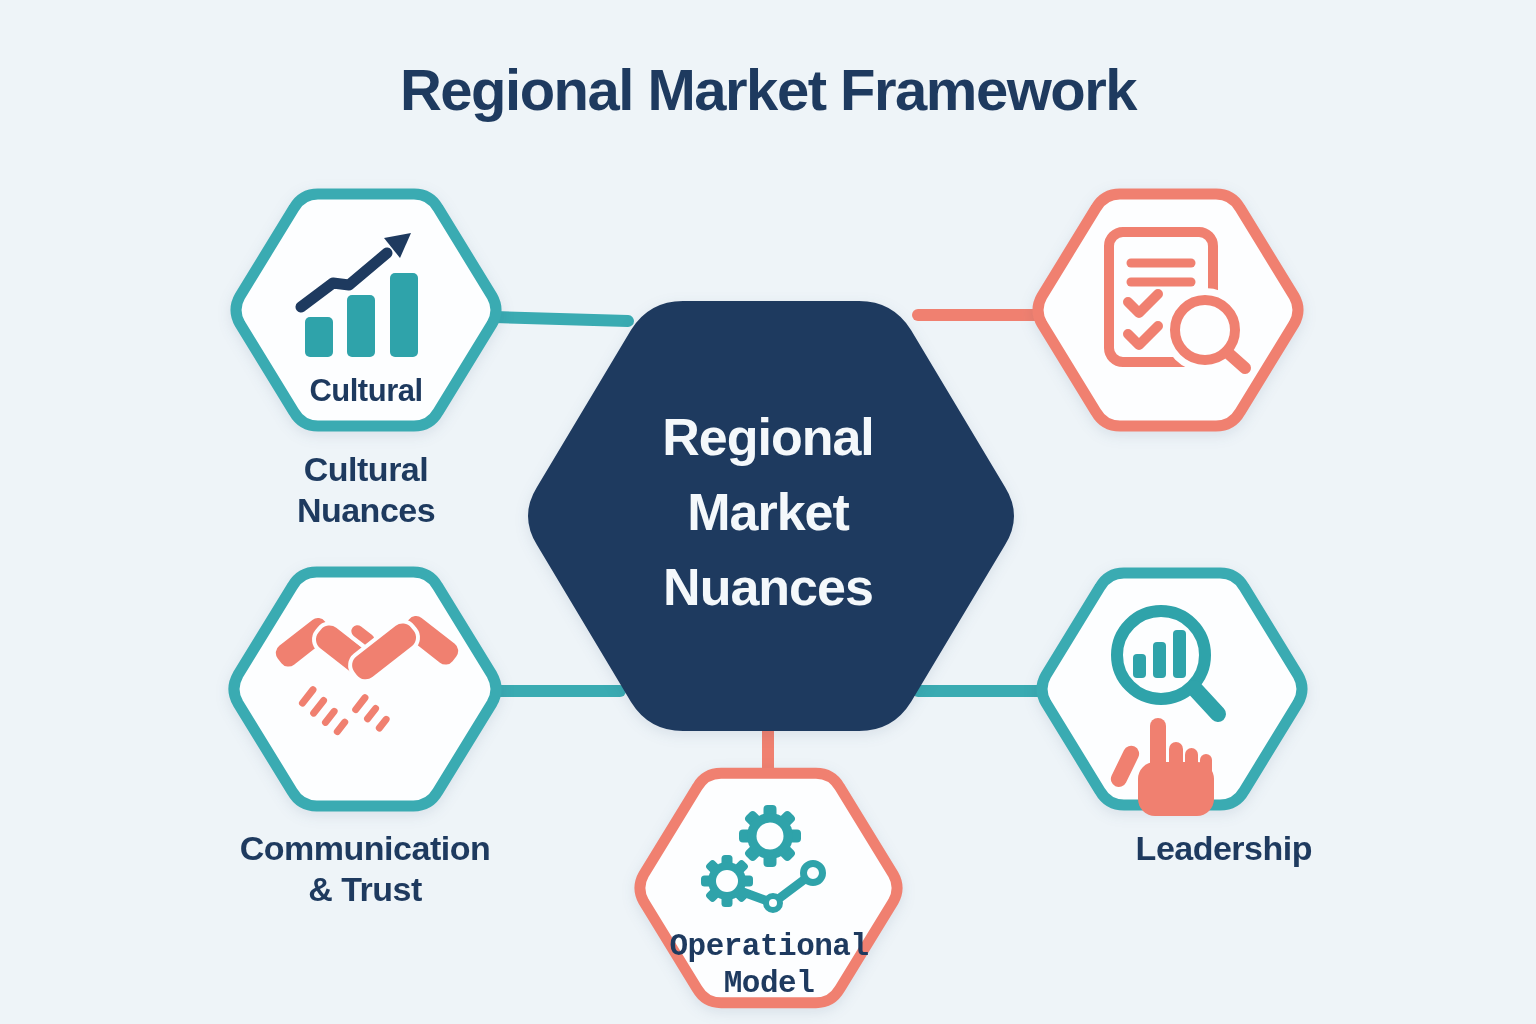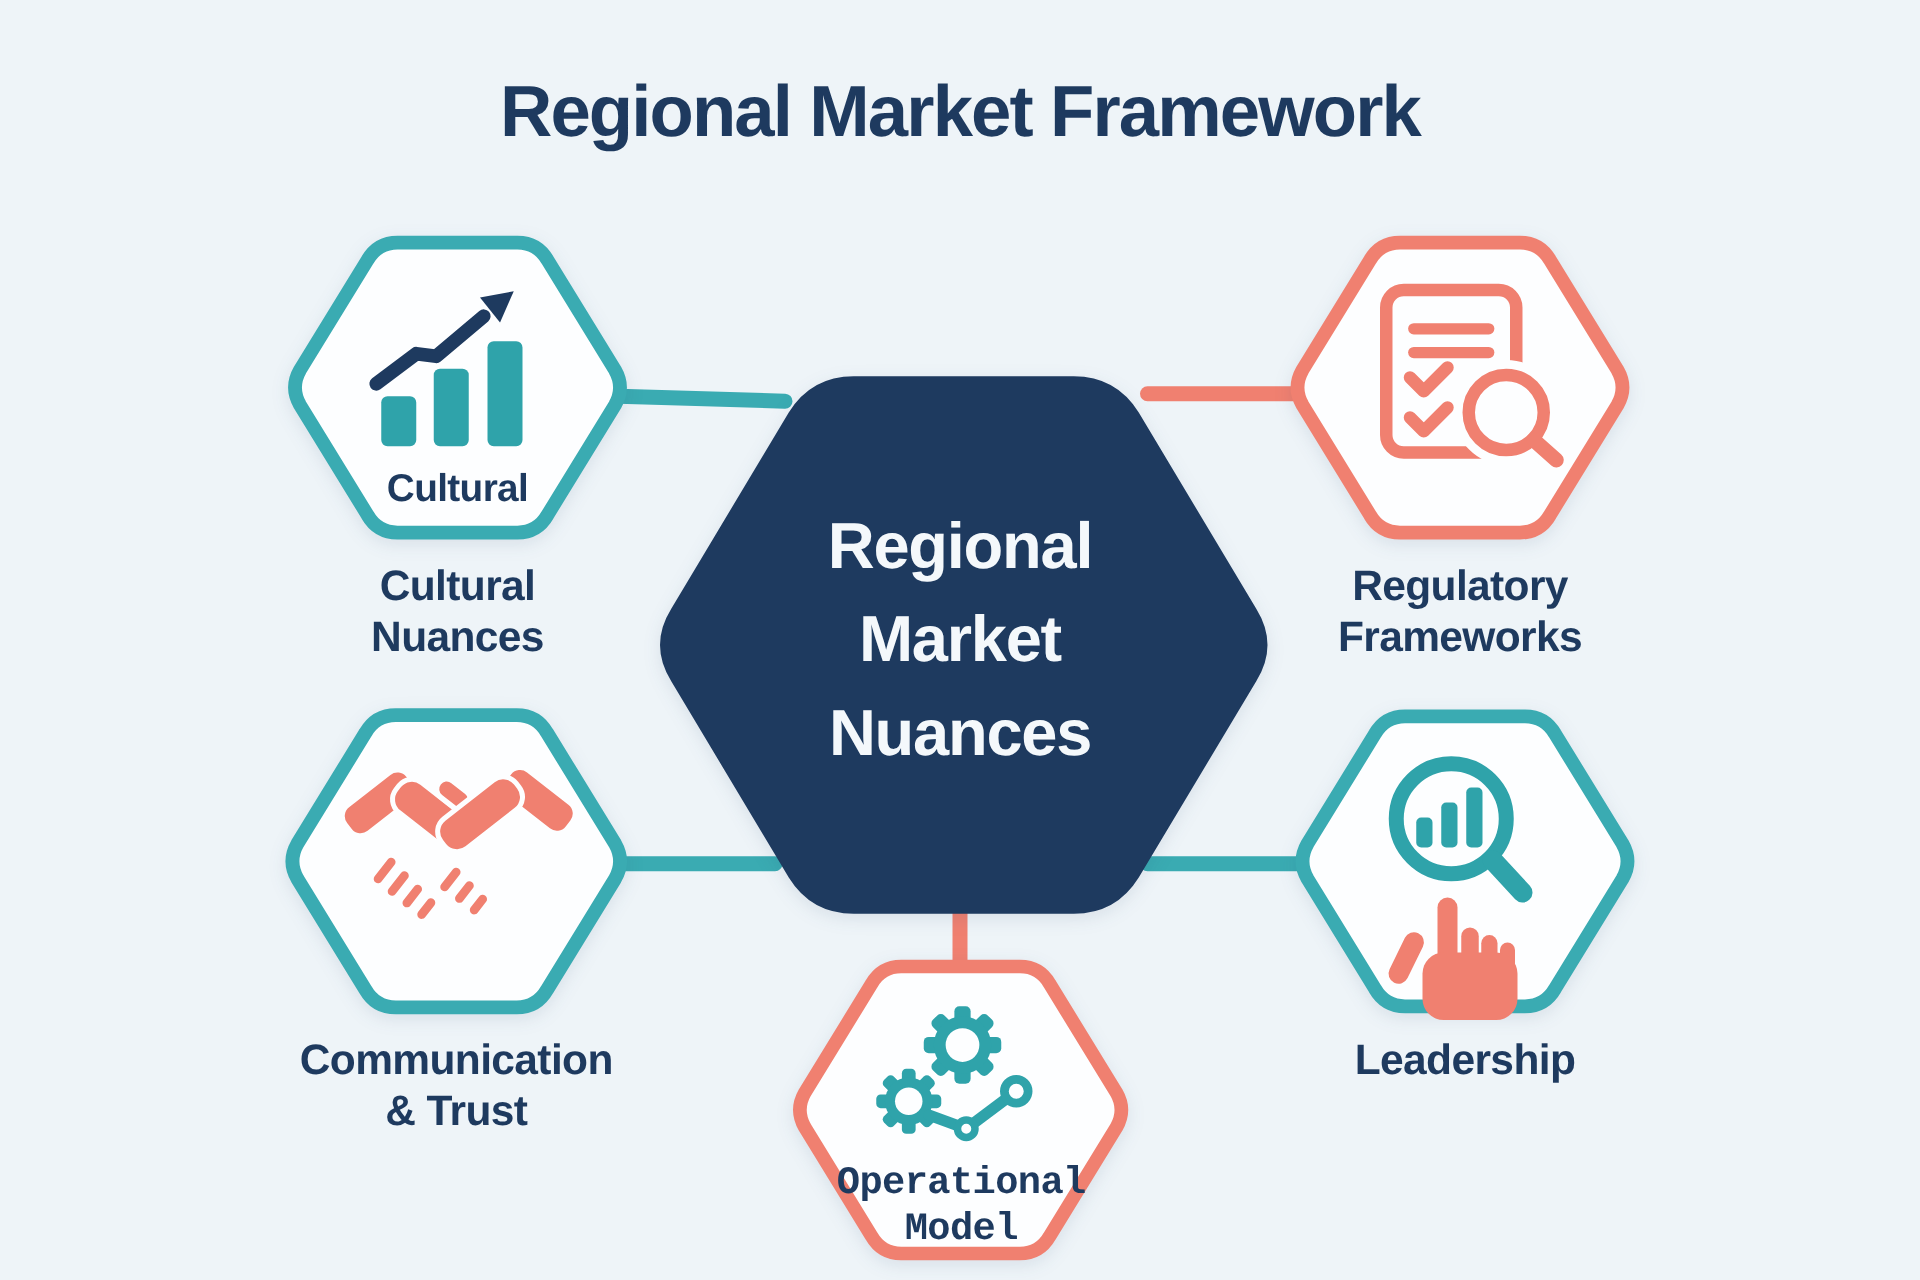--- a/index.html
+++ b/index.html
@@ -79,24 +79,20 @@
     <rect x="16" y="14" width="104" height="130" rx="14" fill="none" stroke="#F08070" stroke-width="10"></rect>
     <path d="M38,45 L98,45" stroke="#F08070" stroke-width="9" stroke-linecap="round"></path>
     <path d="M38,64 L98,64" stroke="#F08070" stroke-width="9" stroke-linecap="round"></path>
     <path d="M35,84 L46,95 L65,76" stroke="#F08070" stroke-width="10" fill="none" stroke-linecap="round" stroke-linejoin="round"></path>
     <path d="M35,116 L46,127 L65,108" stroke="#F08070" stroke-width="10" fill="none" stroke-linecap="round" stroke-linejoin="round"></path>
     <circle cx="112" cy="112" r="30" fill="#FDFEFF" stroke="#FDFEFF" stroke-width="24"></circle>
     <line x1="134" y1="134" x2="152" y2="150" stroke="#FDFEFF" stroke-width="24"></line>
     <circle cx="112" cy="112" r="30" fill="none" stroke="#F08070" stroke-width="10"></circle>
     <line x1="134" y1="134" x2="152" y2="150" stroke="#F08070" stroke-width="12" stroke-linecap="round"></line>
   </svg>
-  <div class="node-label" style="left:1028px;top:449px;width:280px;">
-    <div>Regulatory</div>
-    <div>Frameworks</div>
-  </div>
 
   <svg class="abs hex" style="left:223px;top:566px;" width="284" height="246" viewBox="0 0 280 244">
     <path d="M92,6 L188,6 Q204,6 212,20 L266,108 Q274,122 266,136 L212,224 Q204,238 188,238
              L92,238 Q76,238 68,224 L14,136 Q6,122 14,108 L68,20 Q76,6 92,6 Z" fill="#FDFEFF" stroke="#3AABB2" stroke-width="11"></path>
   </svg>
   <svg class="abs icon" style="left:272px;top:598px;" width="190" height="145" viewBox="0 0 190 145">
     <g fill="#F08070" stroke="#FDFEFF" stroke-width="4" stroke-linejoin="round">
       <rect x="0" y="-14" width="64" height="28" rx="11" transform="translate(6,64) rotate(-38)"></rect>
       <rect x="0" y="-14" width="64" height="28" rx="11" transform="translate(184,62) rotate(218)"></rect>
       <rect x="0" y="-15" width="74" height="30" rx="13" transform="translate(46,32) rotate(38)"></rect>
@@ -162,17 +158,17 @@
     <line x1="104" y1="102" x2="128" y2="128" stroke="#2FA3AA" stroke-width="16" stroke-linecap="round"></line>
     <g fill="#F08070">
       <rect x="60" y="132" width="16" height="64" rx="8"></rect>
       <rect x="79" y="156" width="14" height="36" rx="7"></rect>
       <rect x="95" y="162" width="13" height="32" rx="6.5"></rect>
       <rect x="110" y="168" width="12" height="28" rx="6"></rect>
       <rect x="34" y="160" width="16" height="44" rx="8" transform="rotate(26 42 166)"></rect>
       <rect x="48" y="176" width="76" height="54" rx="17"></rect>
     </g>
   </svg>
-  <div class="node-label" style="left:1032px;top:828px;width:280px;">
+  <div class="node-label" style="left:1032px;top:828px;width:280px;text-align:right;">
     <div>Leadership</div>
   </div>
 
 </div>
 
 </body></html>

